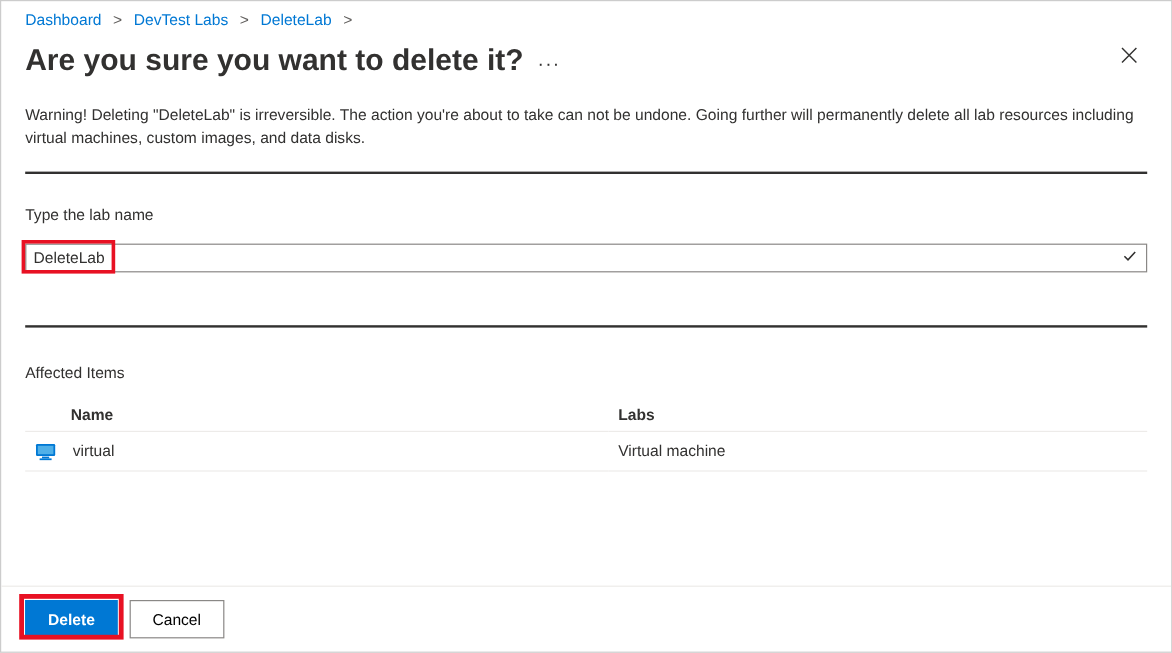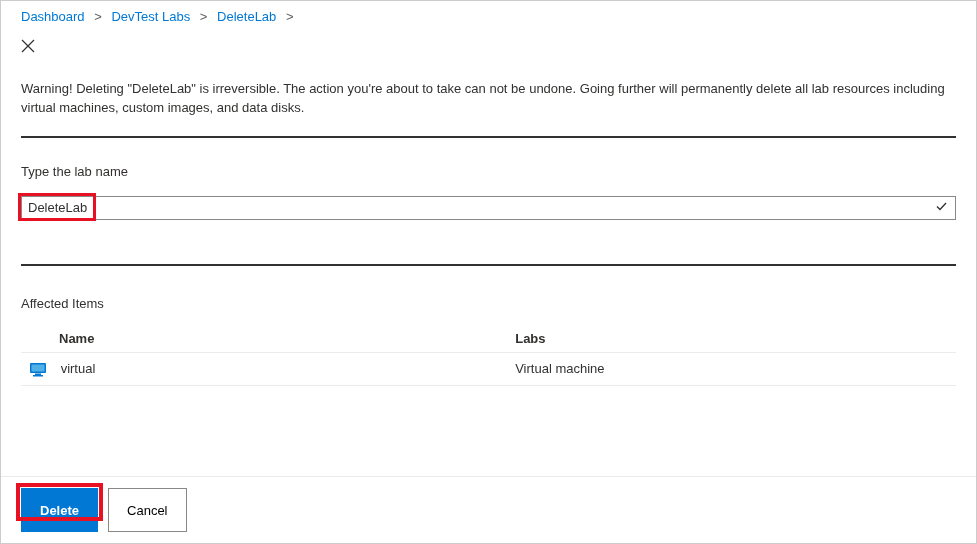--- a/index.html
+++ b/index.html
@@ -141,21 +141,21 @@
       left: 0;
       right: 0;
       border-top: 1px solid #edebe9;
       padding: 11px 20px;
       display: flex;
       gap: 10px;
     }
     .btn {
       font-family: inherit;
       font-size: 13px;
-      height: 44px;
+      height: 32px;
       padding: 0 18px;
       cursor: pointer;
       border: 1px solid #8a8886;
       background: #fff;
     }
     .btn-primary {
       background: #0078d4;
       color: #fff;
       border-color: #0078d4;
       font-weight: 600;
@@ -177,20 +177,24 @@
 <nav class="breadcrumb">
   <a href="#">Dashboard</a>
   <span class="sep">&gt;</span>
   <a href="#">DevTest Labs</a>
   <span class="sep">&gt;</span>
   <a href="#">DeleteLab</a>
   <span class="sep">&gt;</span>
 </nav>
 
 <div class="header">
+  <div>
+    <span class="page-title">Are you sure you want to delete it?</span>
+    <span class="title-dots">···</span>
+  </div>
   <span class="close-x">
     <svg width="14" height="14" viewBox="0 0 14 14">
         <path d="M1 1 L13 13 M13 1 L1 13" stroke="#323130" stroke-width="1.2" fill="none"></path>
       </svg>
   </span>
 </div>
 
 <div class="content">
   <p class="warning-text">Warning! Deleting "DeleteLab" is irreversible. The action you're about to take can not be undone. Going further will permanently delete all lab resources including virtual machines, custom images, and data disks.</p>
   <hr class="divider">

